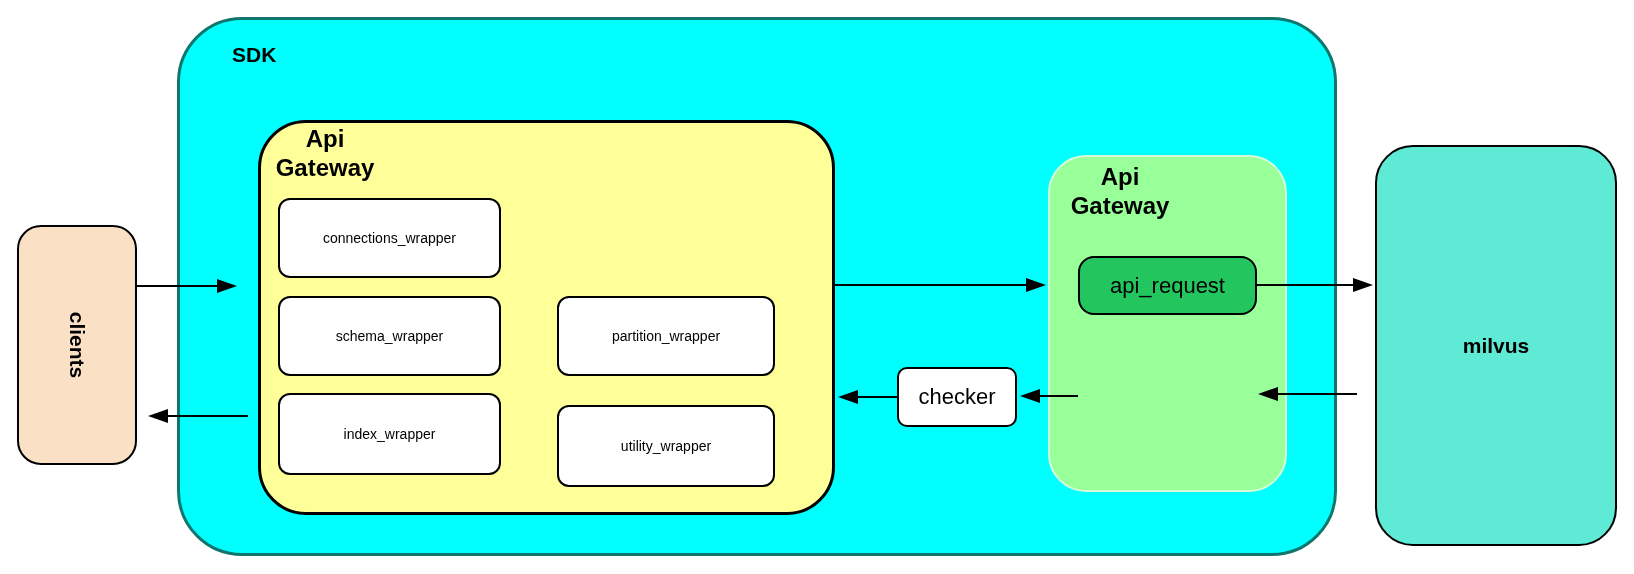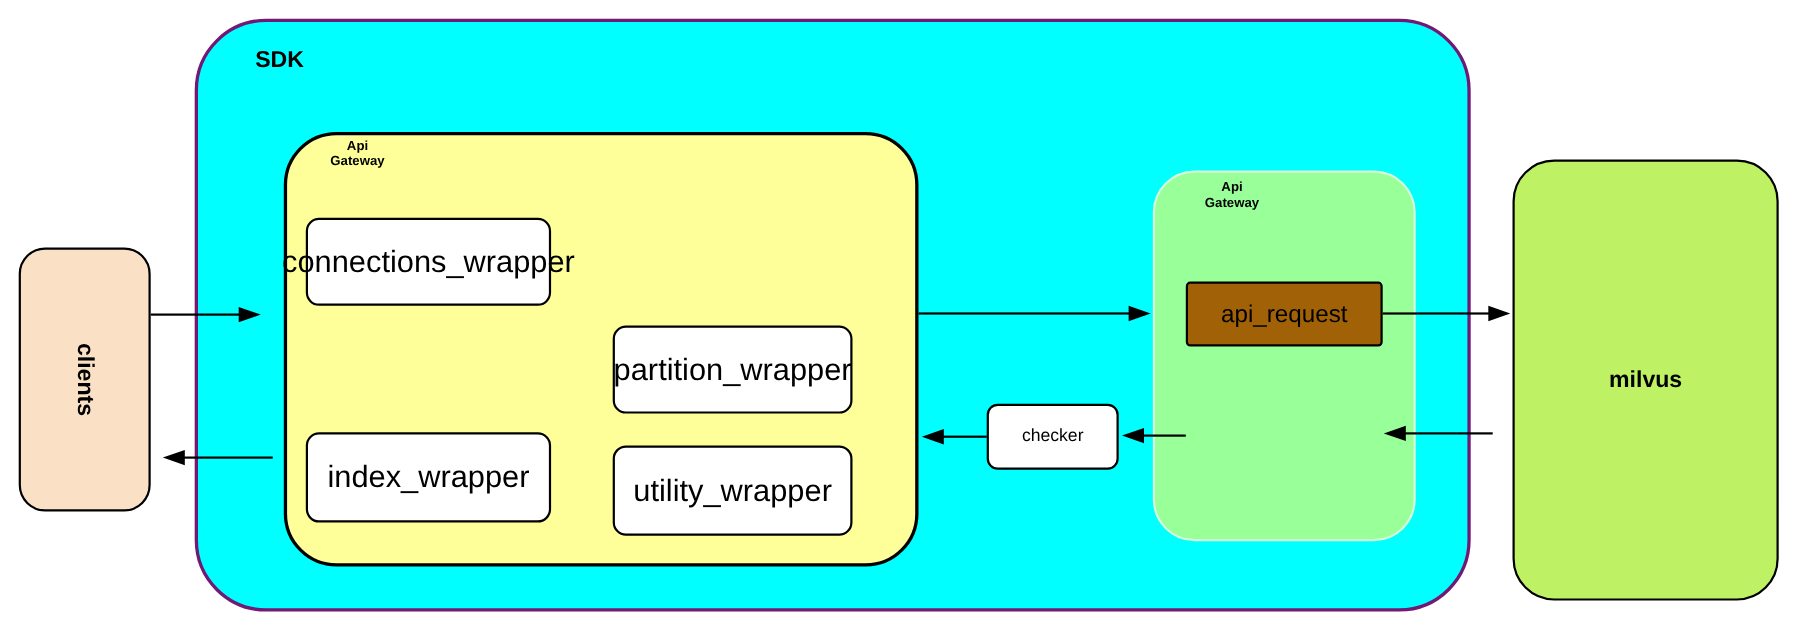--- a/index.html
+++ b/index.html
@@ -19,75 +19,75 @@
   }
   .clients .vlabel{
     position:absolute;left:0;top:0;width:100%;height:100%;
     display:flex;align-items:center;justify-content:center;
     font-weight:bold;font-size:21px;
     transform:rotate(90deg);
   }
   
   .sdk{
     left:177px;top:17px;width:1160px;height:539px;
-    background:#00ffff;border:3px solid #701a75;border-radius:65px;
+    background:#00ffff;border:3px solid #0f766e;border-radius:65px;
   }
   .sdk-label{
     position:absolute;left:52px;top:23px;
     font-weight:bold;font-size:21px;
   }
   
   .api-wrapper{
     position:absolute;left:78px;top:100px;width:577px;height:395px;
     background:#ffff99;border:3px solid #000;border-radius:48px;
     box-sizing:border-box;
   }
   .block-label{
     position:absolute;
-    font-weight:bold;font-size:12px;line-height:1.2;
+    font-weight:bold;font-size:24px;line-height:1.2;
     text-align:center;
   }
   .api-wrapper .block-label{left:-6px;top:2px;width:140px;}
   .wbox{
     position:absolute;box-sizing:border-box;
     background:#ffffff;border:2px solid #000;border-radius:12px;
     display:flex;align-items:center;justify-content:center;
-    font-size:28px;white-space:nowrap;
+    font-size:14px;white-space:nowrap;
   }
   .wb1{left:17px;top:75px;width:223px;height:80px;}
   .wb2{left:296px;top:75px;width:218px;height:80px;}
   .wb3{left:17px;top:173px;width:223px;height:80px;}
   .wb4{left:296px;top:173px;width:218px;height:80px;}
   .wb5{left:17px;top:270px;width:223px;height:82px;}
   .wb6{left:296px;top:270px;width:218px;height:82px;margin-top:12px;}
   
   .checker{
     left:897px;top:367px;width:120px;height:60px;
     background:#ffffff;border:2px solid #000;border-radius:10px;
     display:flex;align-items:center;justify-content:center;
-    font-size:16px;
+    font-size:22px;
   }
   
   .api-gateway{
     left:1048px;top:155px;width:239px;height:337px;
     background:#99ff99;border:2px solid #d6fbd6;border-radius:38px;
   }
   .api-gateway .block-label{left:10px;top:6px;width:120px;}
   .gbox{
     position:absolute;box-sizing:border-box;
-    background:#a16207;border:2px solid #000;border-radius:4px;
+    background:#22c55e;border:2px solid #000;border-radius:16px;
     display:flex;align-items:center;justify-content:center;
     font-size:22px;white-space:nowrap;
   }
   .gb1{left:28px;top:99px;width:179px;height:59px;}
   .gb2{left:28px;top:210px;width:179px;height:59px;}
   
   .milvus{
     left:1375px;top:145px;width:242px;height:401px;
-    background:#bef264;border:2.5px solid #000;border-radius:38px;
+    background:#5eead4;border:2.5px solid #000;border-radius:38px;
     display:flex;align-items:center;justify-content:center;
     font-weight:bold;font-size:21px;
   }
   
   .arrow{position:absolute;height:14px;}
   .arrow .shaft{
     position:absolute;top:5.75px;height:2.5px;background:#000;
   }
   .arrow.right .shaft{left:0;right:12px;}
   .arrow.left  .shaft{left:12px;right:0;}
@@ -114,20 +114,21 @@
 
   <div class="node sdk">
     <div class="sdk-label">SDK</div>
 
     <div class="api-wrapper">
       <div class="block-label">
         <div>Api</div>
         <div>Gateway</div>
       </div>
       <div class="wbox wb1">connections_wrapper</div>
+      <div class="wbox wb3">schema_wrapper</div>
       <div class="wbox wb5">index_wrapper</div>
       <div class="wbox wb4">partition_wrapper</div>
       <div class="wbox wb6">utility_wrapper</div>
     </div>
   </div>
 
   <div class="node checker">checker</div>
 
   <div class="node api-gateway">
     <div class="block-label">

